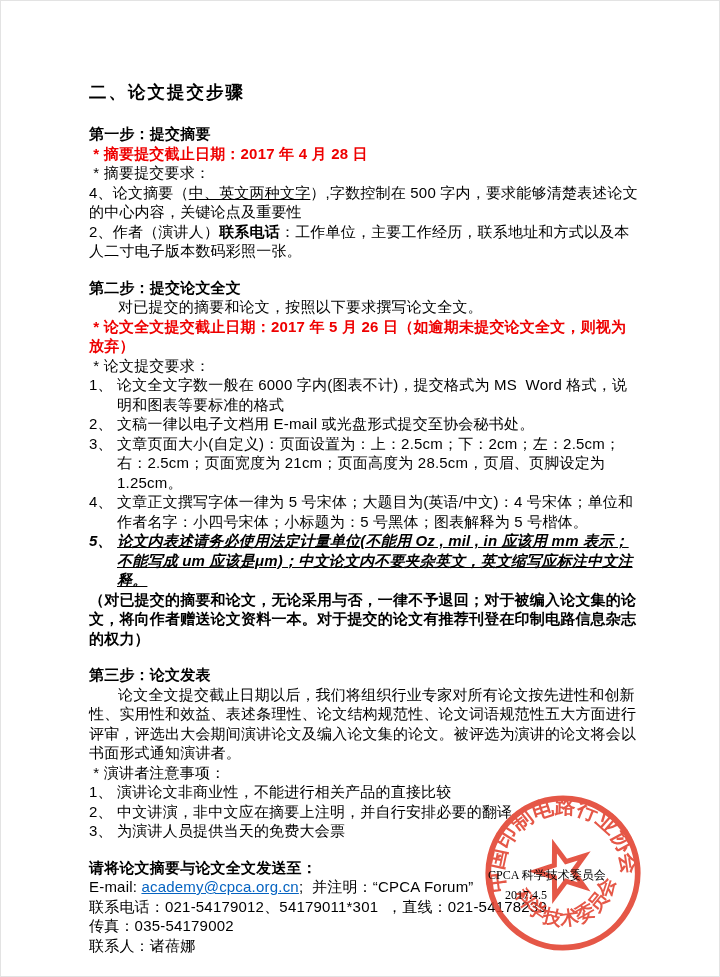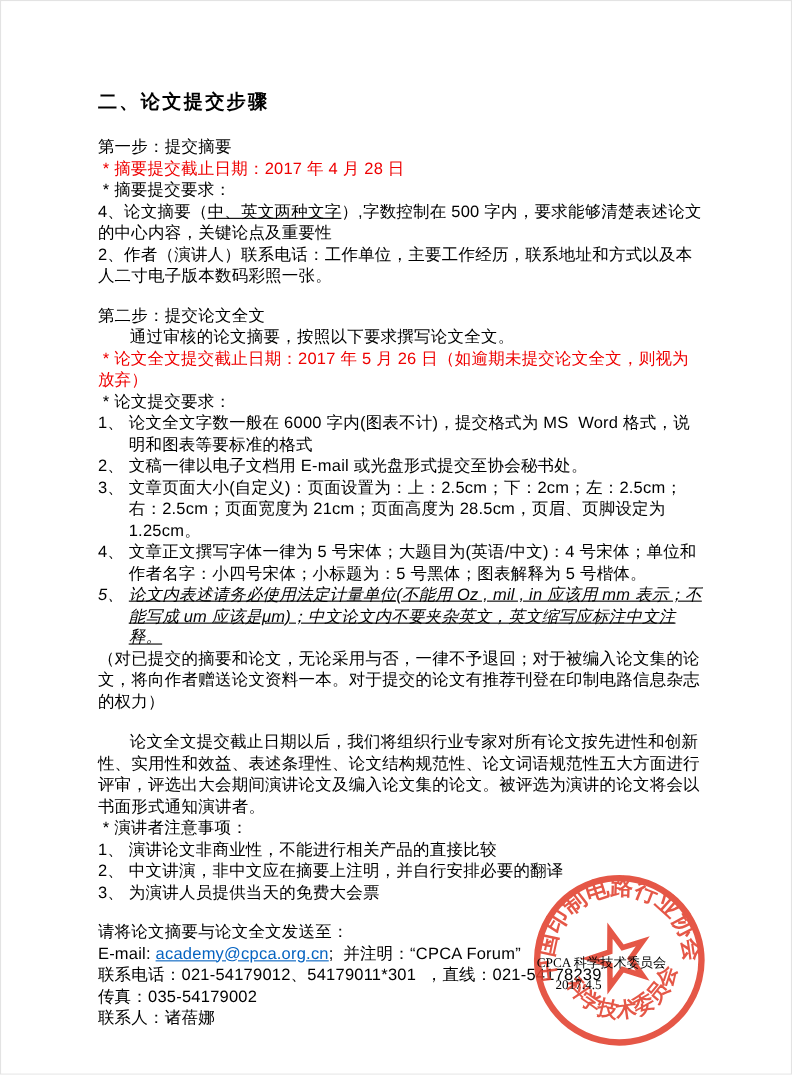--- a/index.html
+++ b/index.html
@@ -19,21 +19,21 @@
     width:551px;
     font-size:15px;
     line-height:19.5px;
     letter-spacing:0.2px;
   }
   .blk { min-height:19.5px; }
   .blk.title { font-size:17.5px; font-weight:bold; line-height:23px; letter-spacing:2px; }
   .blk.gap { min-height:0; }
   .blk.indent { text-indent:29px; }
   .blk.hang { padding-left:28px; text-indent:-28px; }
-  .b { font-weight:normal; }
+  .b { font-weight:bold; }
   .i { font-style:italic; }
   .u { text-decoration:underline; }
   .red { color:var(--red, #ee0000); }
   a.link { color:var(--link, #0563c1); text-decoration:underline; cursor:pointer; }
 
   .stamp-wrap {
     position:absolute;
     left:479px; top:789px;
     width:166px; height:166px;
     transform:rotate(-8deg);
@@ -61,30 +61,31 @@
   <div class="doc" id="doc">
       <div class="blk title"><span>二、论文提交步骤</span></div>
       <div class="blk gap" style="height: 20px;"></div>
       <div class="blk line"><span class="b">第一步：提交摘要</span></div>
       <div class="blk line"><span class="b red">&nbsp;* 摘要提交截止日期：2017 年 4 月 28 日</span></div>
       <div class="blk line"><span>&nbsp;* 摘要提交要求：</span></div>
       <div class="blk line"><span>4、论文摘要（</span><span class="u">中、英文两种文字</span><span>）,字数控制在 500 字内，要求能够清楚表述论文的中心内容，关键论点及重要性</span></div>
       <div class="blk line"><span>2、作者（演讲人）</span><span class="b">联系电话</span><span>：工作单位，主要工作经历，联系地址和方式以及本人二寸电子版本数码彩照一张。</span></div>
       <div class="blk gap" style="height: 17px;"></div>
       <div class="blk line"><span class="b">第二步：提交论文全文</span></div>
-      <div class="blk indent"><span>通过审核的论文摘要，按照以下要求撰写论文全文。</span></div>
+      <div class="blk indent"><span>对已提交的摘要和论文，按照以下要求撰写论文全文。</span></div>
       <div class="blk line"><span class="b red">&nbsp;* 论文全文提交截止日期：2017 年 5 月 26 日（如逾期未提交论文全文，则视为放弃）</span></div>
       <div class="blk line"><span>&nbsp;* 论文提交要求：</span></div>
       <div class="blk hang"><span>1、&nbsp;论文全文字数一般在 6000 字内(图表不计)，提交格式为 MS&nbsp;&nbsp;Word 格式，说明和图表等要标准的格式</span></div>
       <div class="blk hang"><span>2、&nbsp;文稿一律以电子文档用 E-mail 或光盘形式提交至协会秘书处。</span></div>
       <div class="blk hang"><span>3、&nbsp;文章页面大小(自定义)：页面设置为：上：2.5cm；下：2cm；左：2.5cm；右：2.5cm；页面宽度为 21cm；页面高度为 28.5cm，页眉、页脚设定为 1.25cm。</span></div>
       <div class="blk hang"><span>4、&nbsp;文章正文撰写字体一律为 5 号宋体；大题目为(英语/中文)：4 号宋体；单位和作者名字：小四号宋体；小标题为：5 号黑体；图表解释为 5 号楷体。</span></div>
       <div class="blk hang"><span class="b i">5、&nbsp;</span><span class="b i u">论文内表述请务必使用法定计量单位(不能用 Oz , mil , in 应该用 mm 表示；不能写成 um 应该是μm)；中文论文内不要夹杂英文，英文缩写应标注中文注释。</span></div>
       <div class="blk line"><span class="b">（对已提交的摘要和论文，无论采用与否，一律不予退回；对于被编入论文集的论文，将向作者赠送论文资料一本。对于提交的论文有推荐刊登在印制电路信息杂志的权力）</span></div>
       <div class="blk gap" style="height: 17px;"></div>
+      <div class="blk line"><span class="b">第三步：论文发表</span></div>
       <div class="blk indent"><span>论文全文提交截止日期以后，我们将组织行业专家对所有论文按先进性和创新性、实用性和效益、表述条理性、论文结构规范性、论文词语规范性五大方面进行评审，评选出大会期间演讲论文及编入论文集的论文。被评选为演讲的论文将会以书面形式通知演讲者。</span></div>
       <div class="blk line"><span>&nbsp;* 演讲者注意事项：</span></div>
       <div class="blk hang"><span>1、&nbsp;演讲论文非商业性，不能进行相关产品的直接比较</span></div>
       <div class="blk hang"><span>2、&nbsp;中文讲演，非中文应在摘要上注明，并自行安排必要的翻译</span></div>
       <div class="blk hang"><span>3、&nbsp;为演讲人员提供当天的免费大会票</span></div>
       <div class="blk gap" style="height: 17px;"></div>
       <div class="blk line"><span class="b">请将论文摘要与论文全文发送至：</span></div>
       <div class="blk line"><span>E-mail: </span><a href="#" class="link">academy@cpca.org.cn</a><span>;&nbsp;&nbsp;并注明：“CPCA Forum”</span></div>
       <div class="blk line"><span>联系电话：021-54179012、54179011*301&nbsp;&nbsp;，直线：021-54178239</span></div>
       <div class="blk line"><span>传真：035-54179002</span></div>

